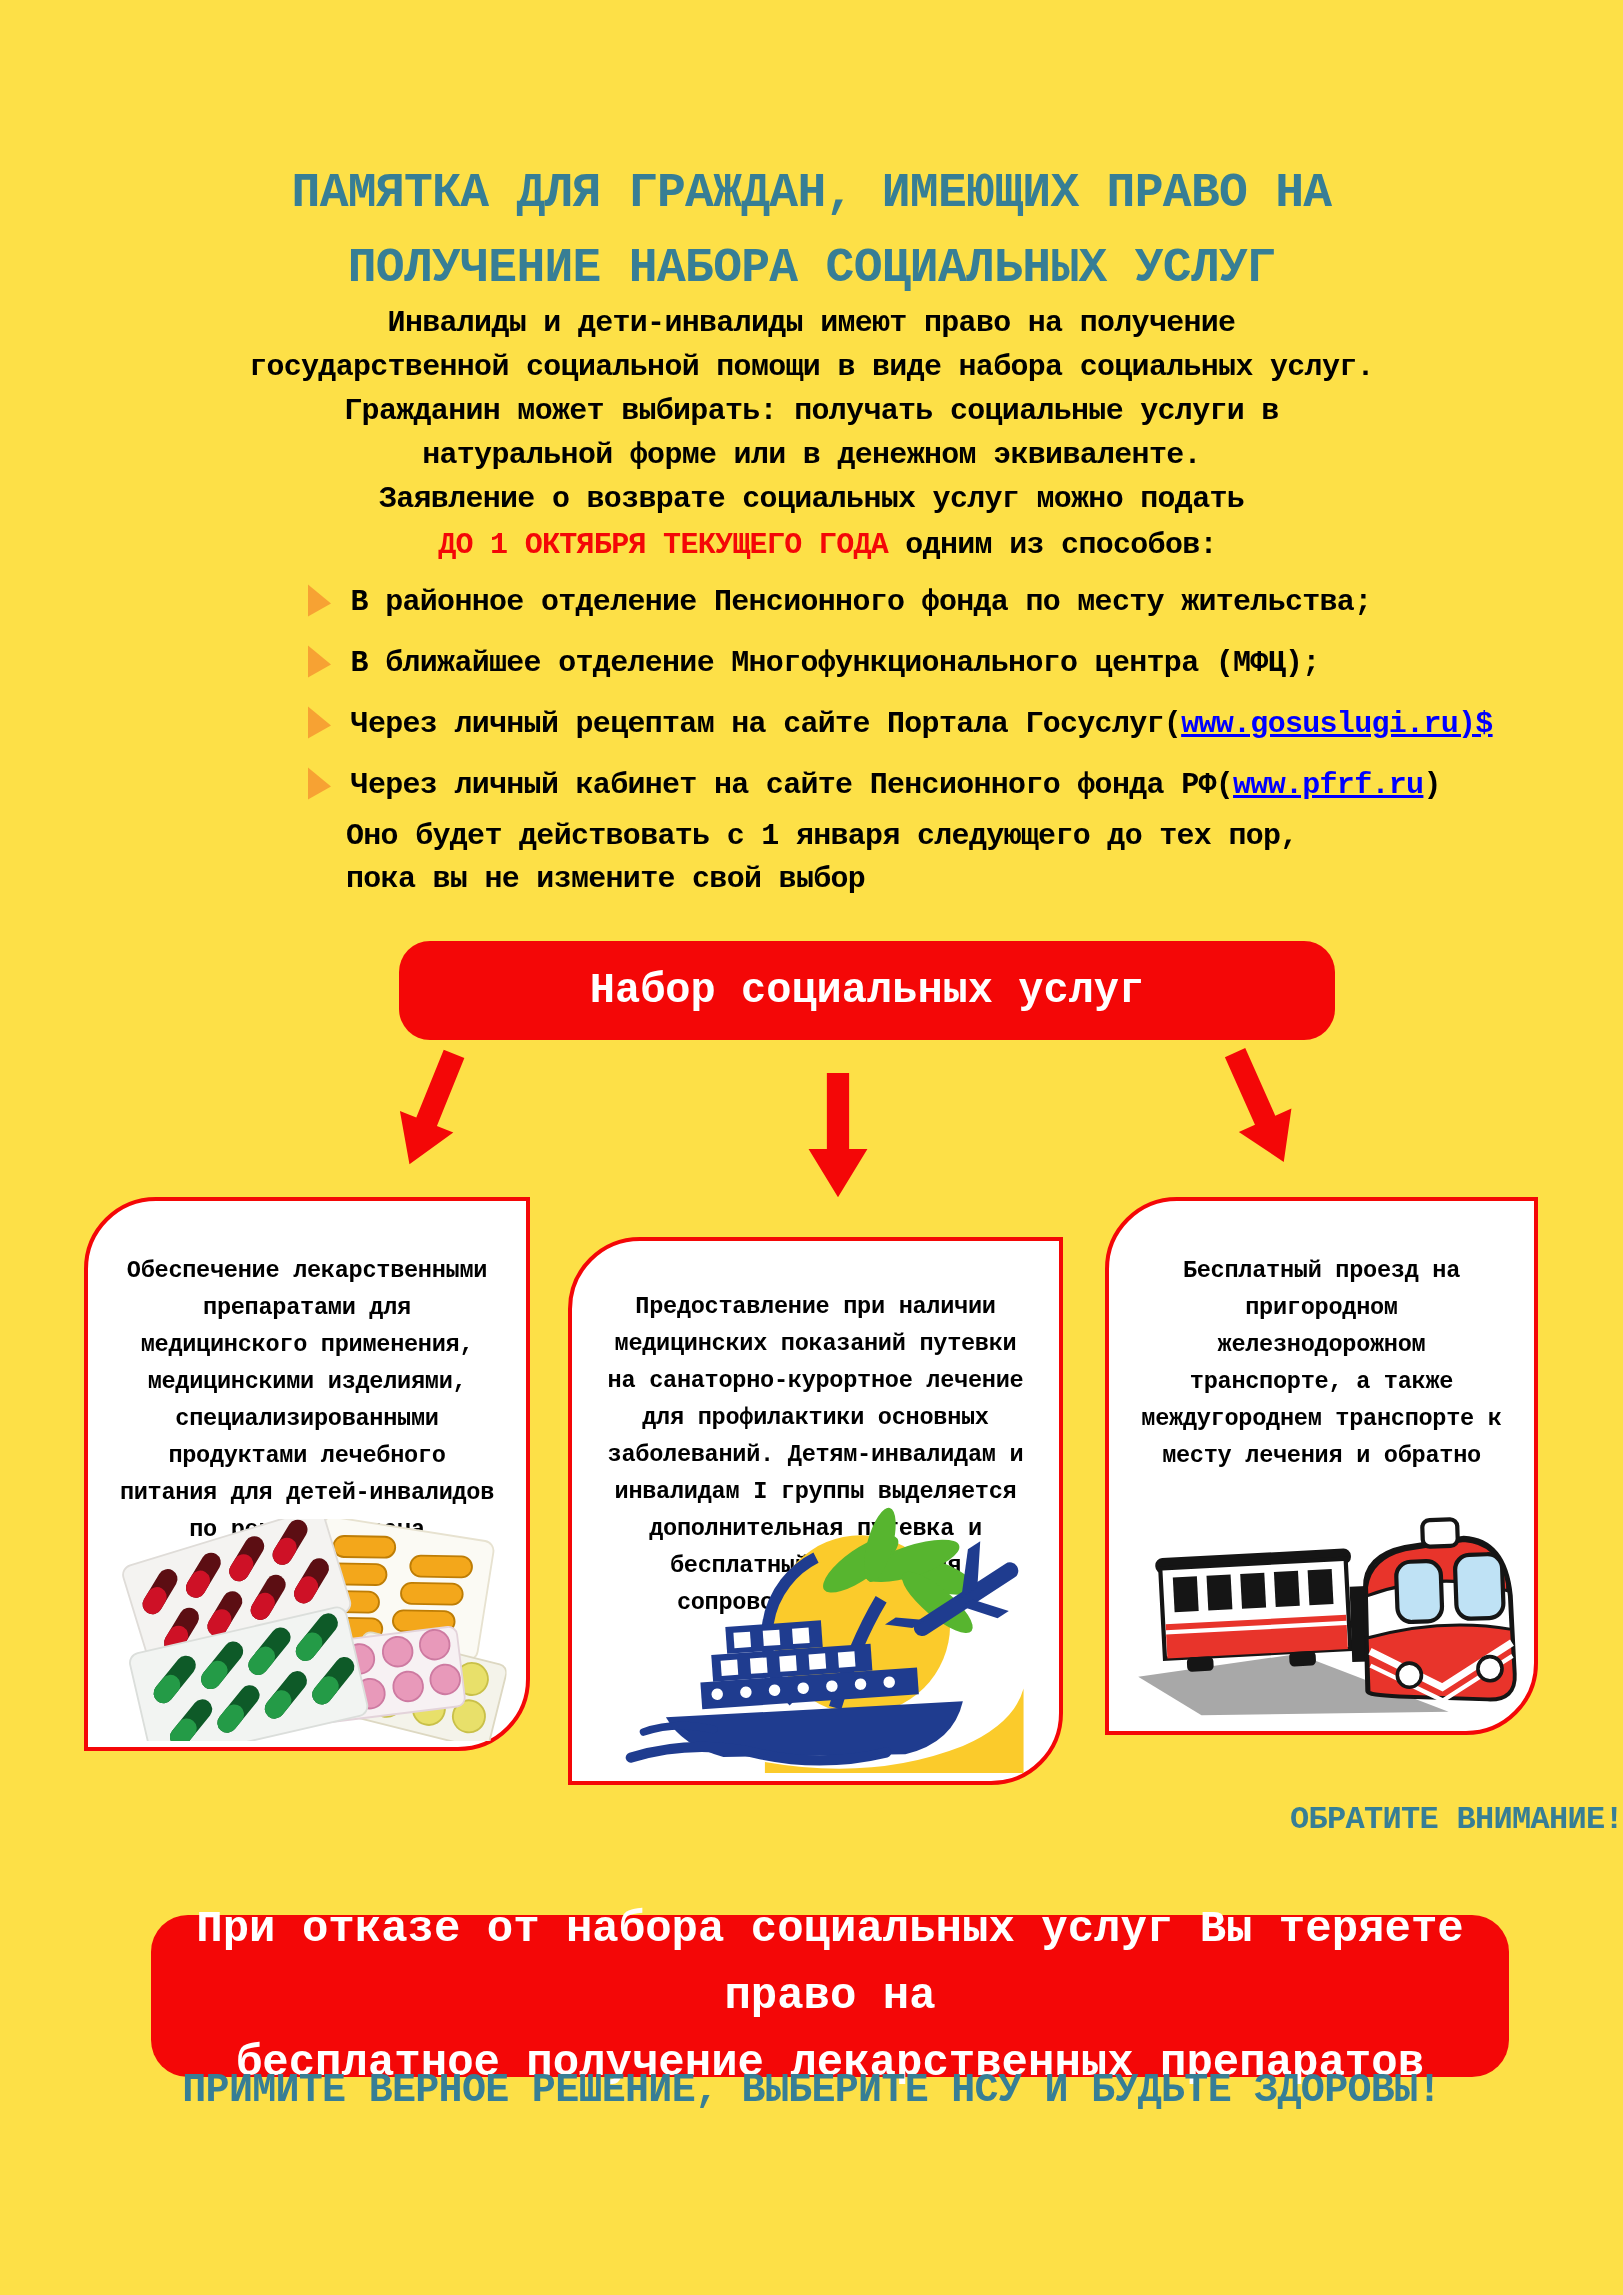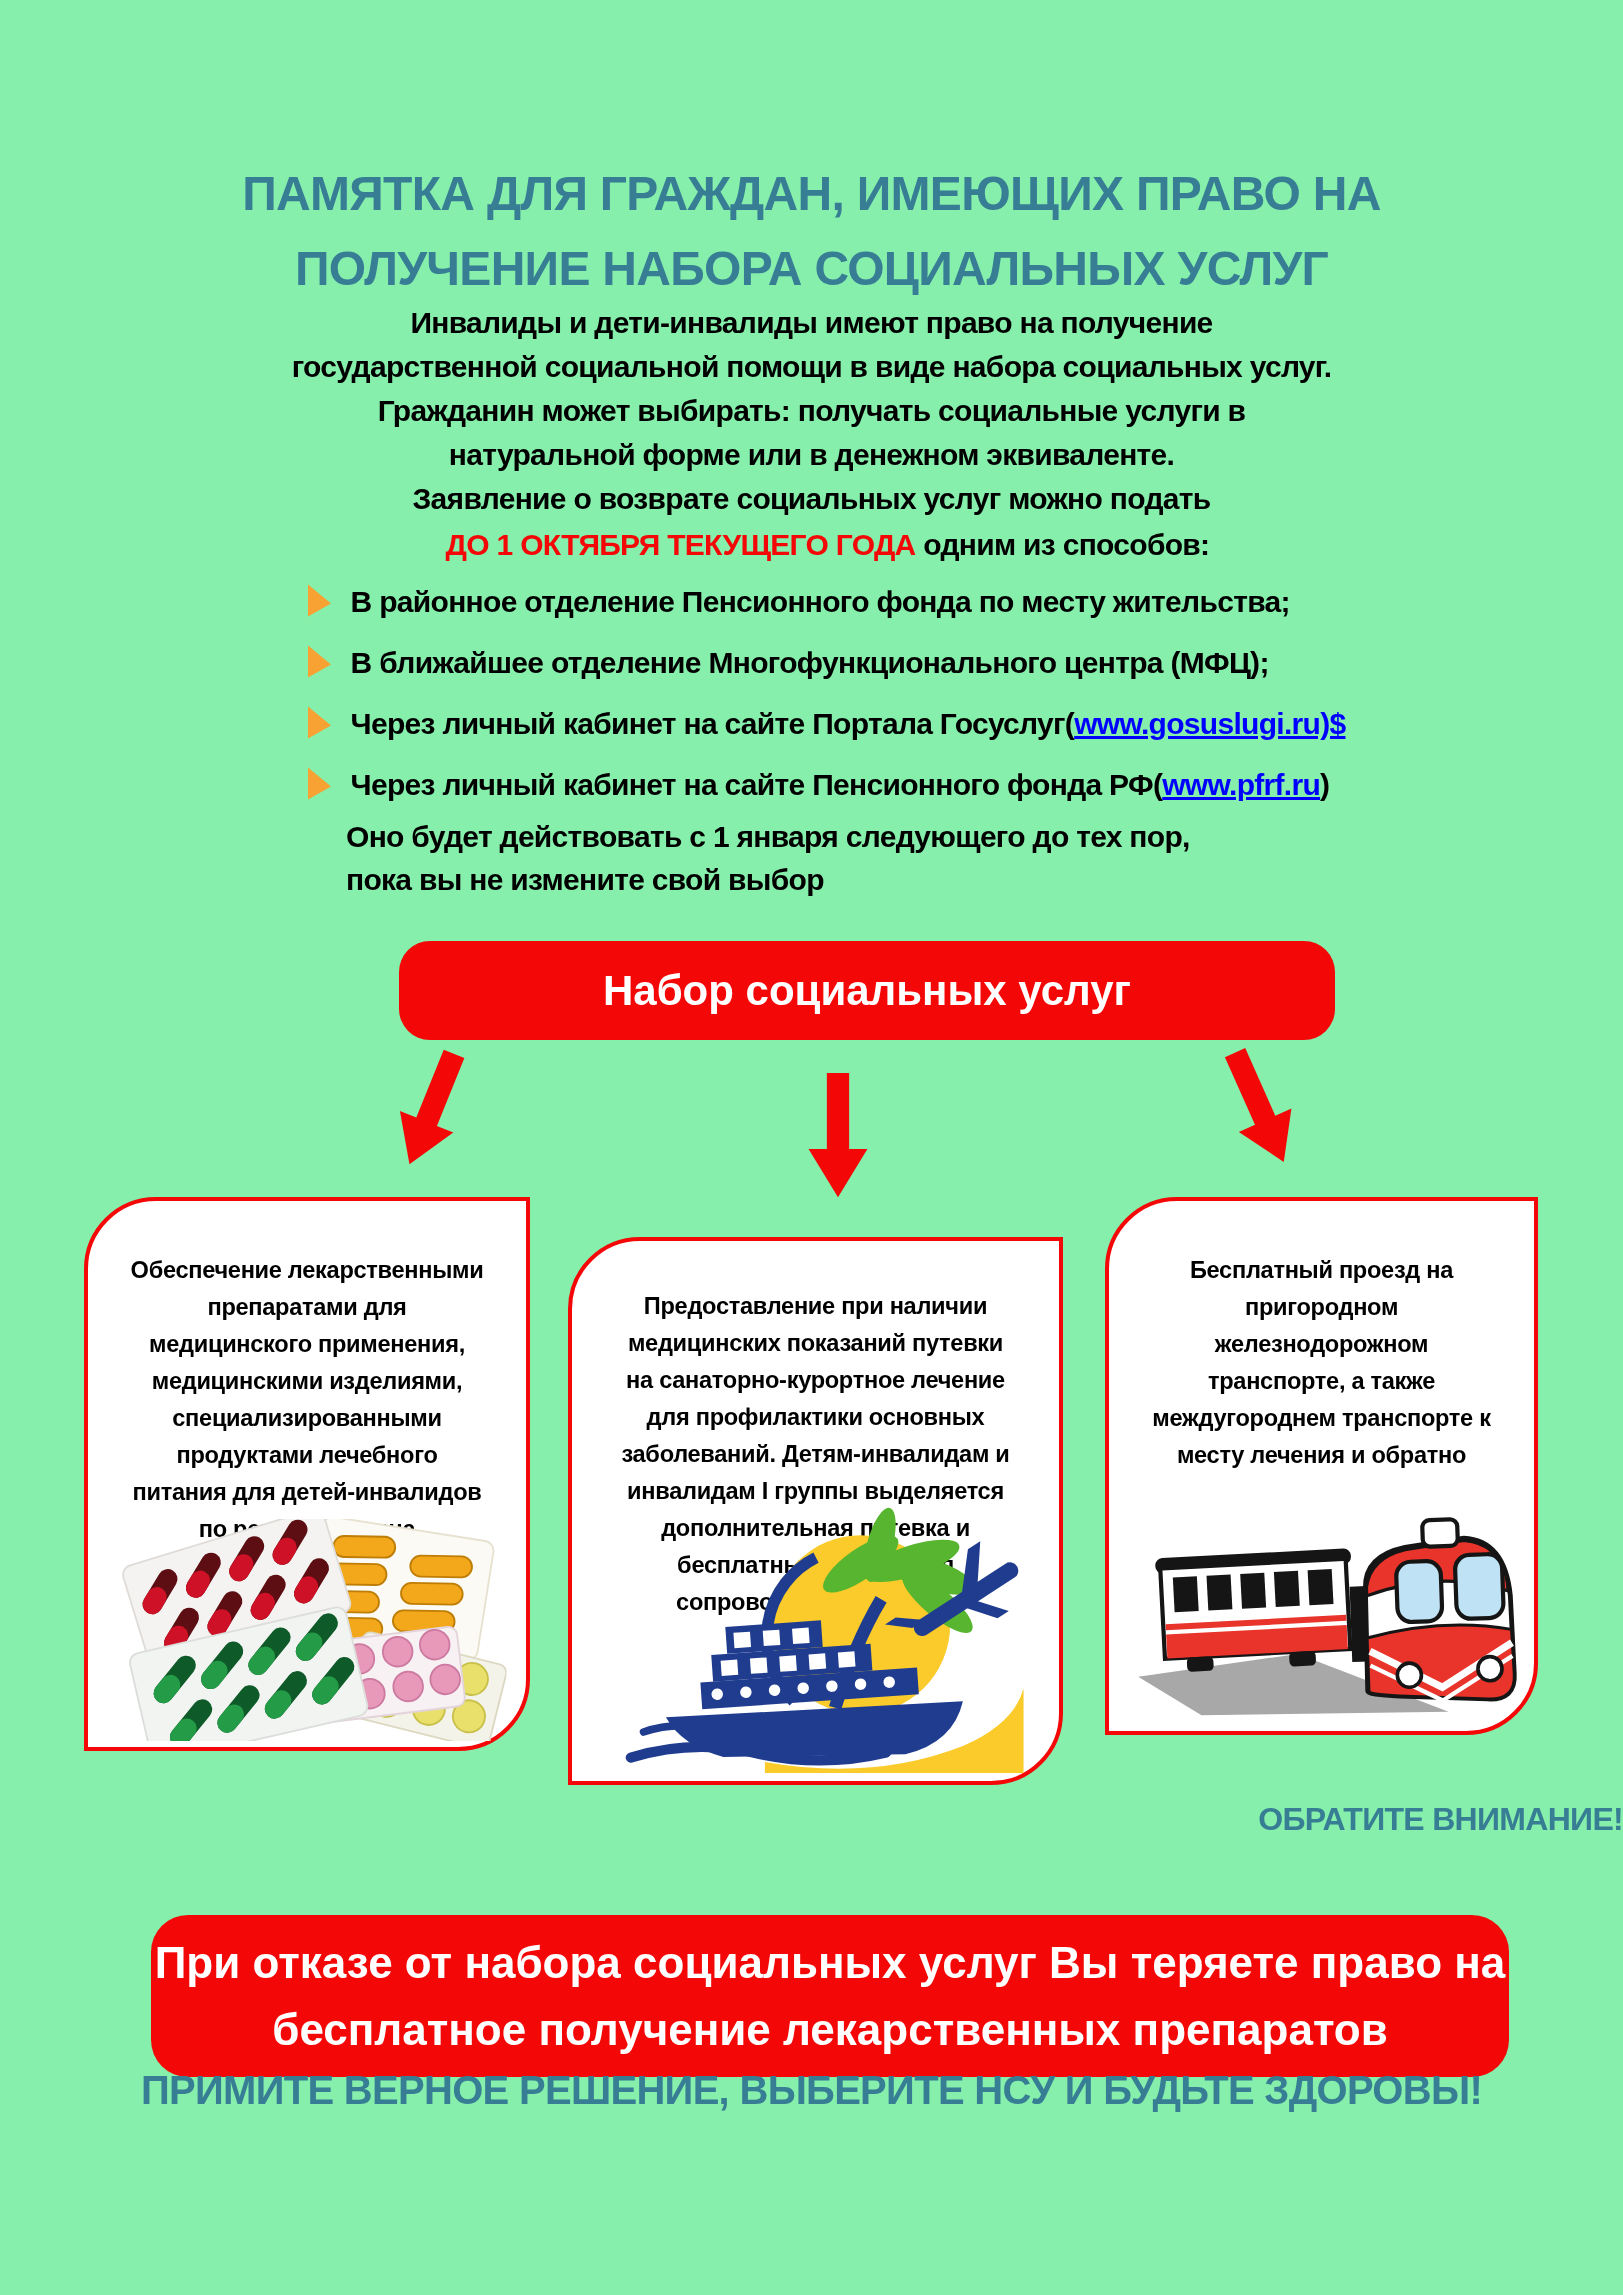--- a/index.html
+++ b/index.html
@@ -1,18 +1,18 @@
 <!DOCTYPE html>
 <html lang="ru" style="--teal: #377E95; --red: #F40707; --orange: #F7A233; --link: #0000FF; --ink: #000000; --banner-text: #FFFFFF;font-size:10.5px"><head>
 <meta charset="utf-8">
 <style>
   html,body{margin:0;padding:0;background:#ffffff;}
   .page{
-    position:relative;width:1623px;height:2295px;background:#86efac;
-    font-family:Liberation Sans, sans-serif;font-weight:700;color:#000;
+    position:relative;width:1623px;height:2295px;background:#fde047;
+    font-family:Liberation Mono, monospace;font-weight:700;color:#000;
     overflow:hidden;
   }
   .title{
     position:absolute;top:156px;left:0;width:100%;text-align:center;
     font-size:48px;line-height:75px;color:var(--teal);white-space:pre-line;letter-spacing:-0.7px;margin:0;
   }
   .intro{
     position:absolute;top:301px;left:0;width:100%;text-align:center;
     font-size:30px;line-height:44px;white-space:pre-line;letter-spacing:-0.7px;
   }
@@ -91,21 +91,21 @@
     <li>
       <span class="tri"></span>
       <span>В районное отделение Пенсионного фонда по месту жительства;</span>
     </li>
     <li>
       <span class="tri"></span>
       <span>В ближайшее отделение Многофункционального центра (МФЦ);</span>
     </li>
     <li>
       <span class="tri"></span>
-      <span><span>Через личный кабинет на сайте Портала Госуслуг(</span><a class="link">www.gosuslugi.ru)$</a><span></span></span>
+      <span><span>Через личный рецептам на сайте Портала Госуслуг(</span><a class="link">www.gosuslugi.ru)$</a><span></span></span>
     </li>
     <li>
       <span class="tri"></span>
       <span><span>Через личный кабинет на сайте Пенсионного фонда РФ(</span><a class="link">www.pfrf.ru</a><span>)</span></span>
     </li>
   </ul>
 
   <div class="validity">Оно будет действовать с 1 января следующего до тех пор,
 пока вы не измените свой выбор</div>
 

